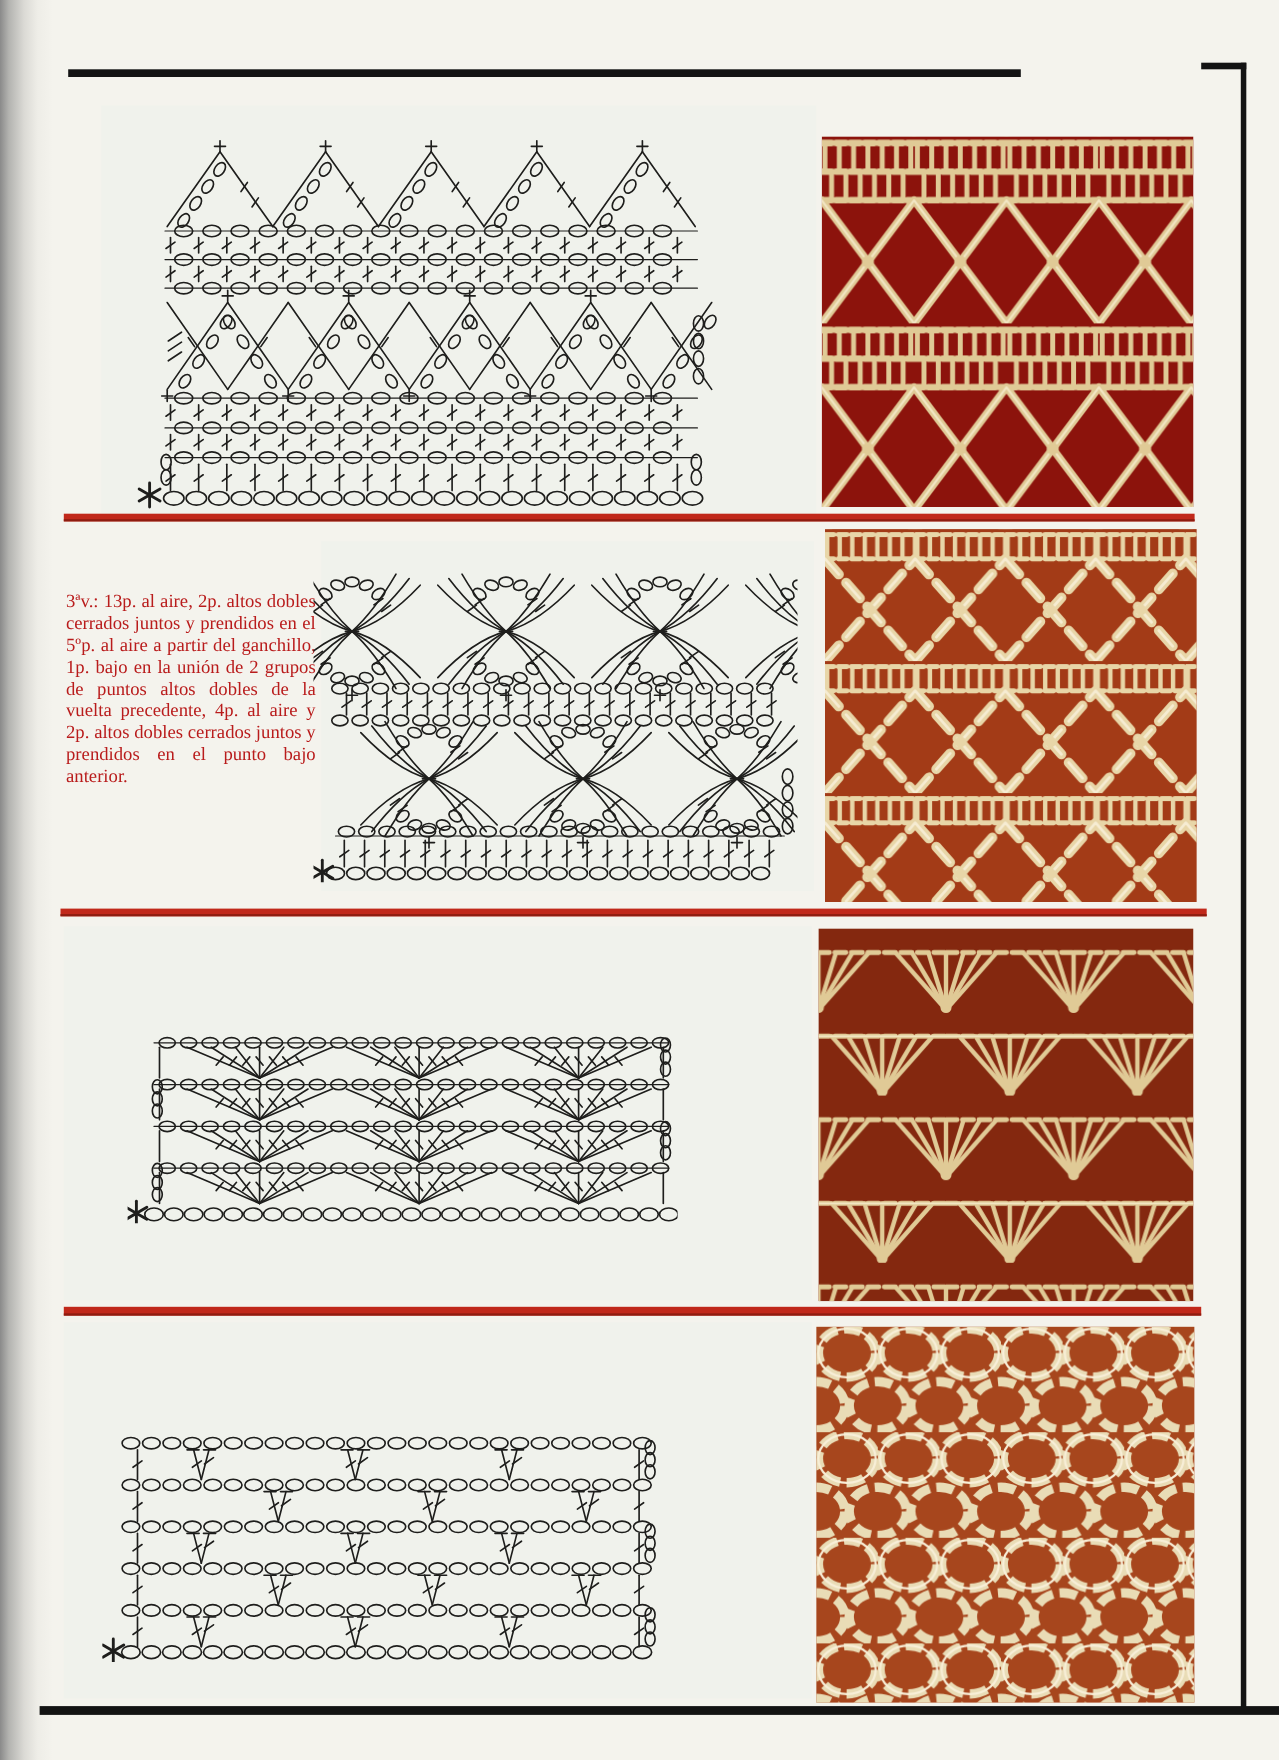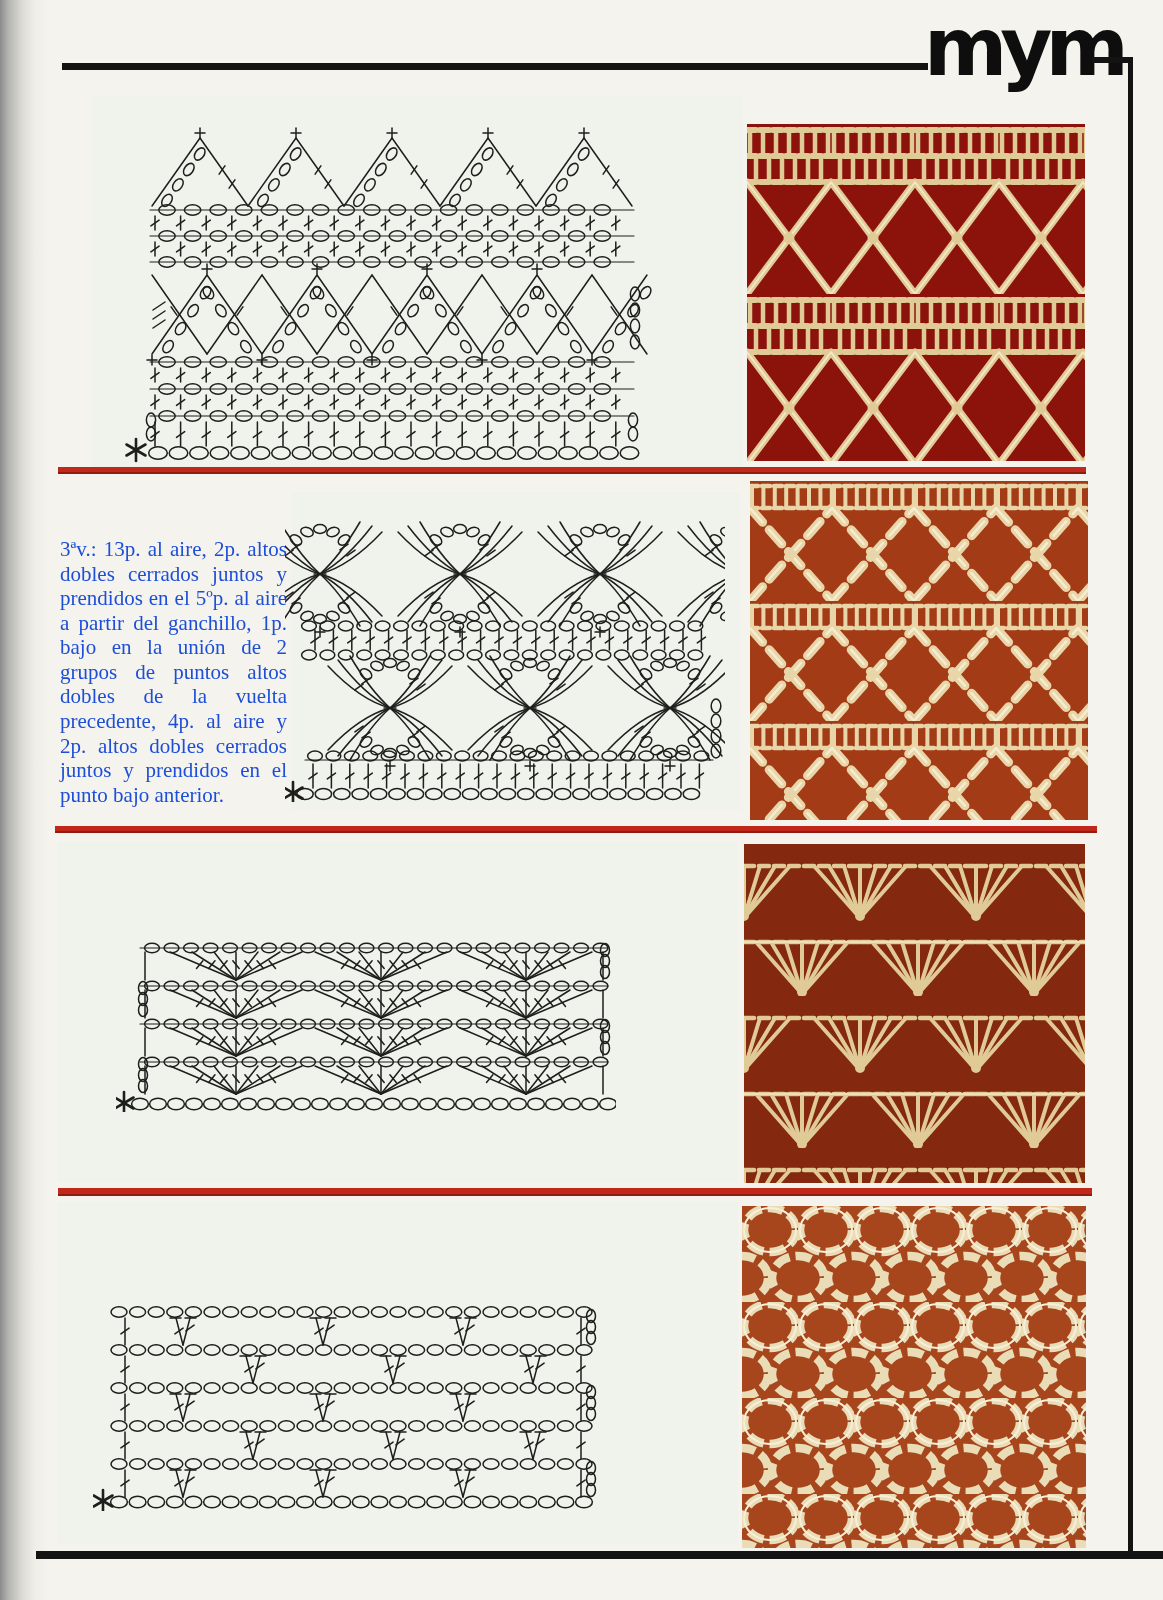--- a/index.html
+++ b/index.html
@@ -5,39 +5,38 @@
   *{margin:0;padding:0;box-sizing:border-box}
   html,body{width:1163px;height:1600px;background:#ffffff;font-family:"Liberation Sans",sans-serif}
   .page{position:relative;width:1163px;height:1600px;background:#f4f3ed;overflow:hidden}
   .panel{position:absolute;background:#f0f2ec}
   .rule{position:absolute;background:#131313}
   .divider{position:absolute;background:#c1281a;border-bottom:2px solid #8e1c10}
   .edge{position:absolute;left:0;top:0;width:48px;height:1600px;
         background:linear-gradient(90deg,#8a8a8a 0,#b3b3b0 8px,#dbdad5 22px,#eeede7 34px,#f4f3ed 48px)}
   .logo{position:absolute;font-family:"DejaVu Sans",sans-serif;font-weight:bold;
         font-size:80px;letter-spacing:-7px;color:#0e0e0e;line-height:1}
-  .instr{position:absolute;font-family:"Liberation Serif",serif;font-size:21px;
-         line-height:1.17;text-align:justify;color:#1d4ed8}
+  .instr{position:absolute;font-family:"Liberation Serif",serif;font-size:17px;
+         line-height:1.17;text-align:justify;color:#b91c1c}
   svg.chart{position:absolute;overflow:hidden}
   svg.photo{position:absolute;overflow:hidden}
 </style>
 </head>
 <body>
 
 <div class="page">
 
   <div class="edge"></div>
 
   <div class="panel" style="left:92px;top:96px;width:650px;height:372px"></div>
   <div class="panel" style="left:292px;top:492px;width:448px;height:318px"></div>
   <div class="panel" style="left:58px;top:842px;width:680px;height:340px"></div>
   <div class="panel" style="left:58px;top:1202px;width:680px;height:342px"></div>
 
   <div class="rule" style="left:62px;top:63px;width:866px;height:7px"></div>
-  <div class="logo" style="left:924px;top:8px">mym</div>
   <div class="rule" style="left:1092px;top:57px;width:41px;height:6px"></div>
   <div class="rule" style="left:1128px;top:57px;width:5px;height:1498px"></div>
   <div class="rule" style="left:36px;top:1551px;width:1127px;height:8px"></div>
 
   <div class="divider" style="left:58px;top:467px;width:1028px;height:7px"></div>
   <div class="divider" style="left:55px;top:826px;width:1042px;height:7px"></div>
   <div class="divider" style="left:58px;top:1188px;width:1034px;height:8px"></div>
 
   <p class="instr" style="left:60px;top:537px;width:227px">3ªv.: 13p. al aire, 2p. altos dobles cerrados juntos y prendidos en el 5ºp. al aire a partir del ganchillo, 1p. bajo en la unión de 2 grupos de puntos altos dobles de la vuelta precedente, 4p. al aire y 2p. altos dobles cerrados juntos y prendidos en el punto bajo anterior.</p>
 

